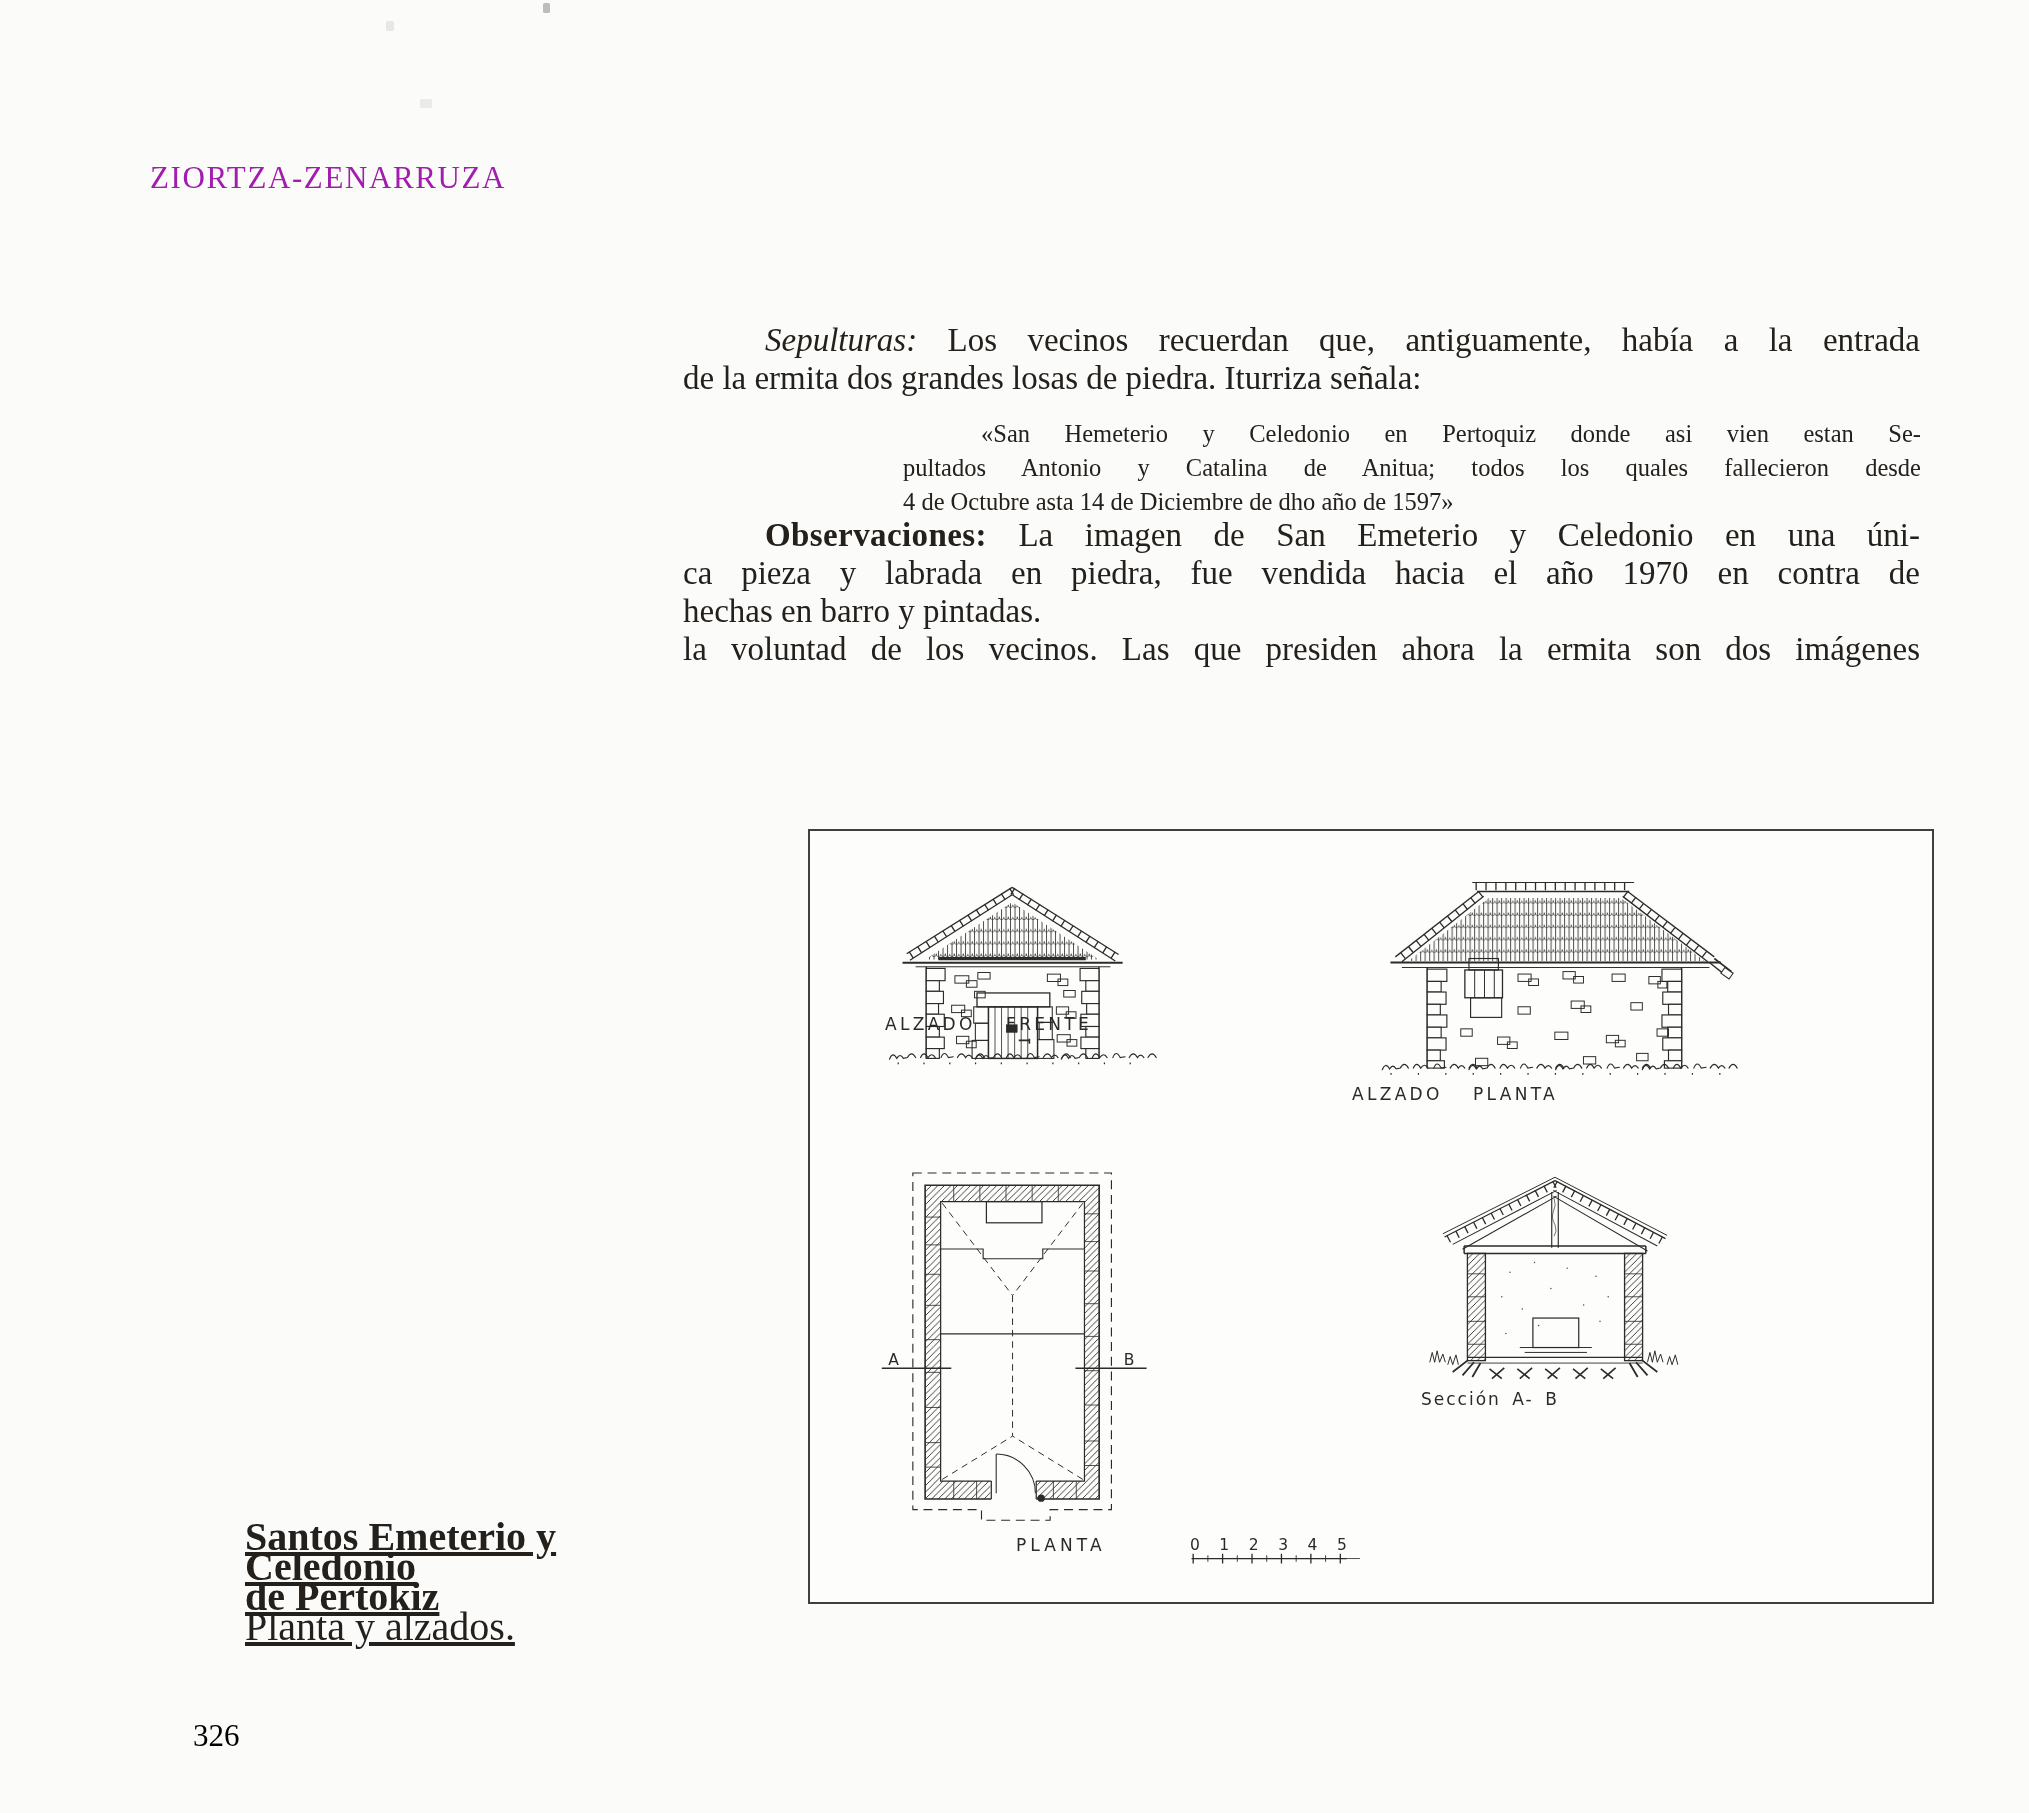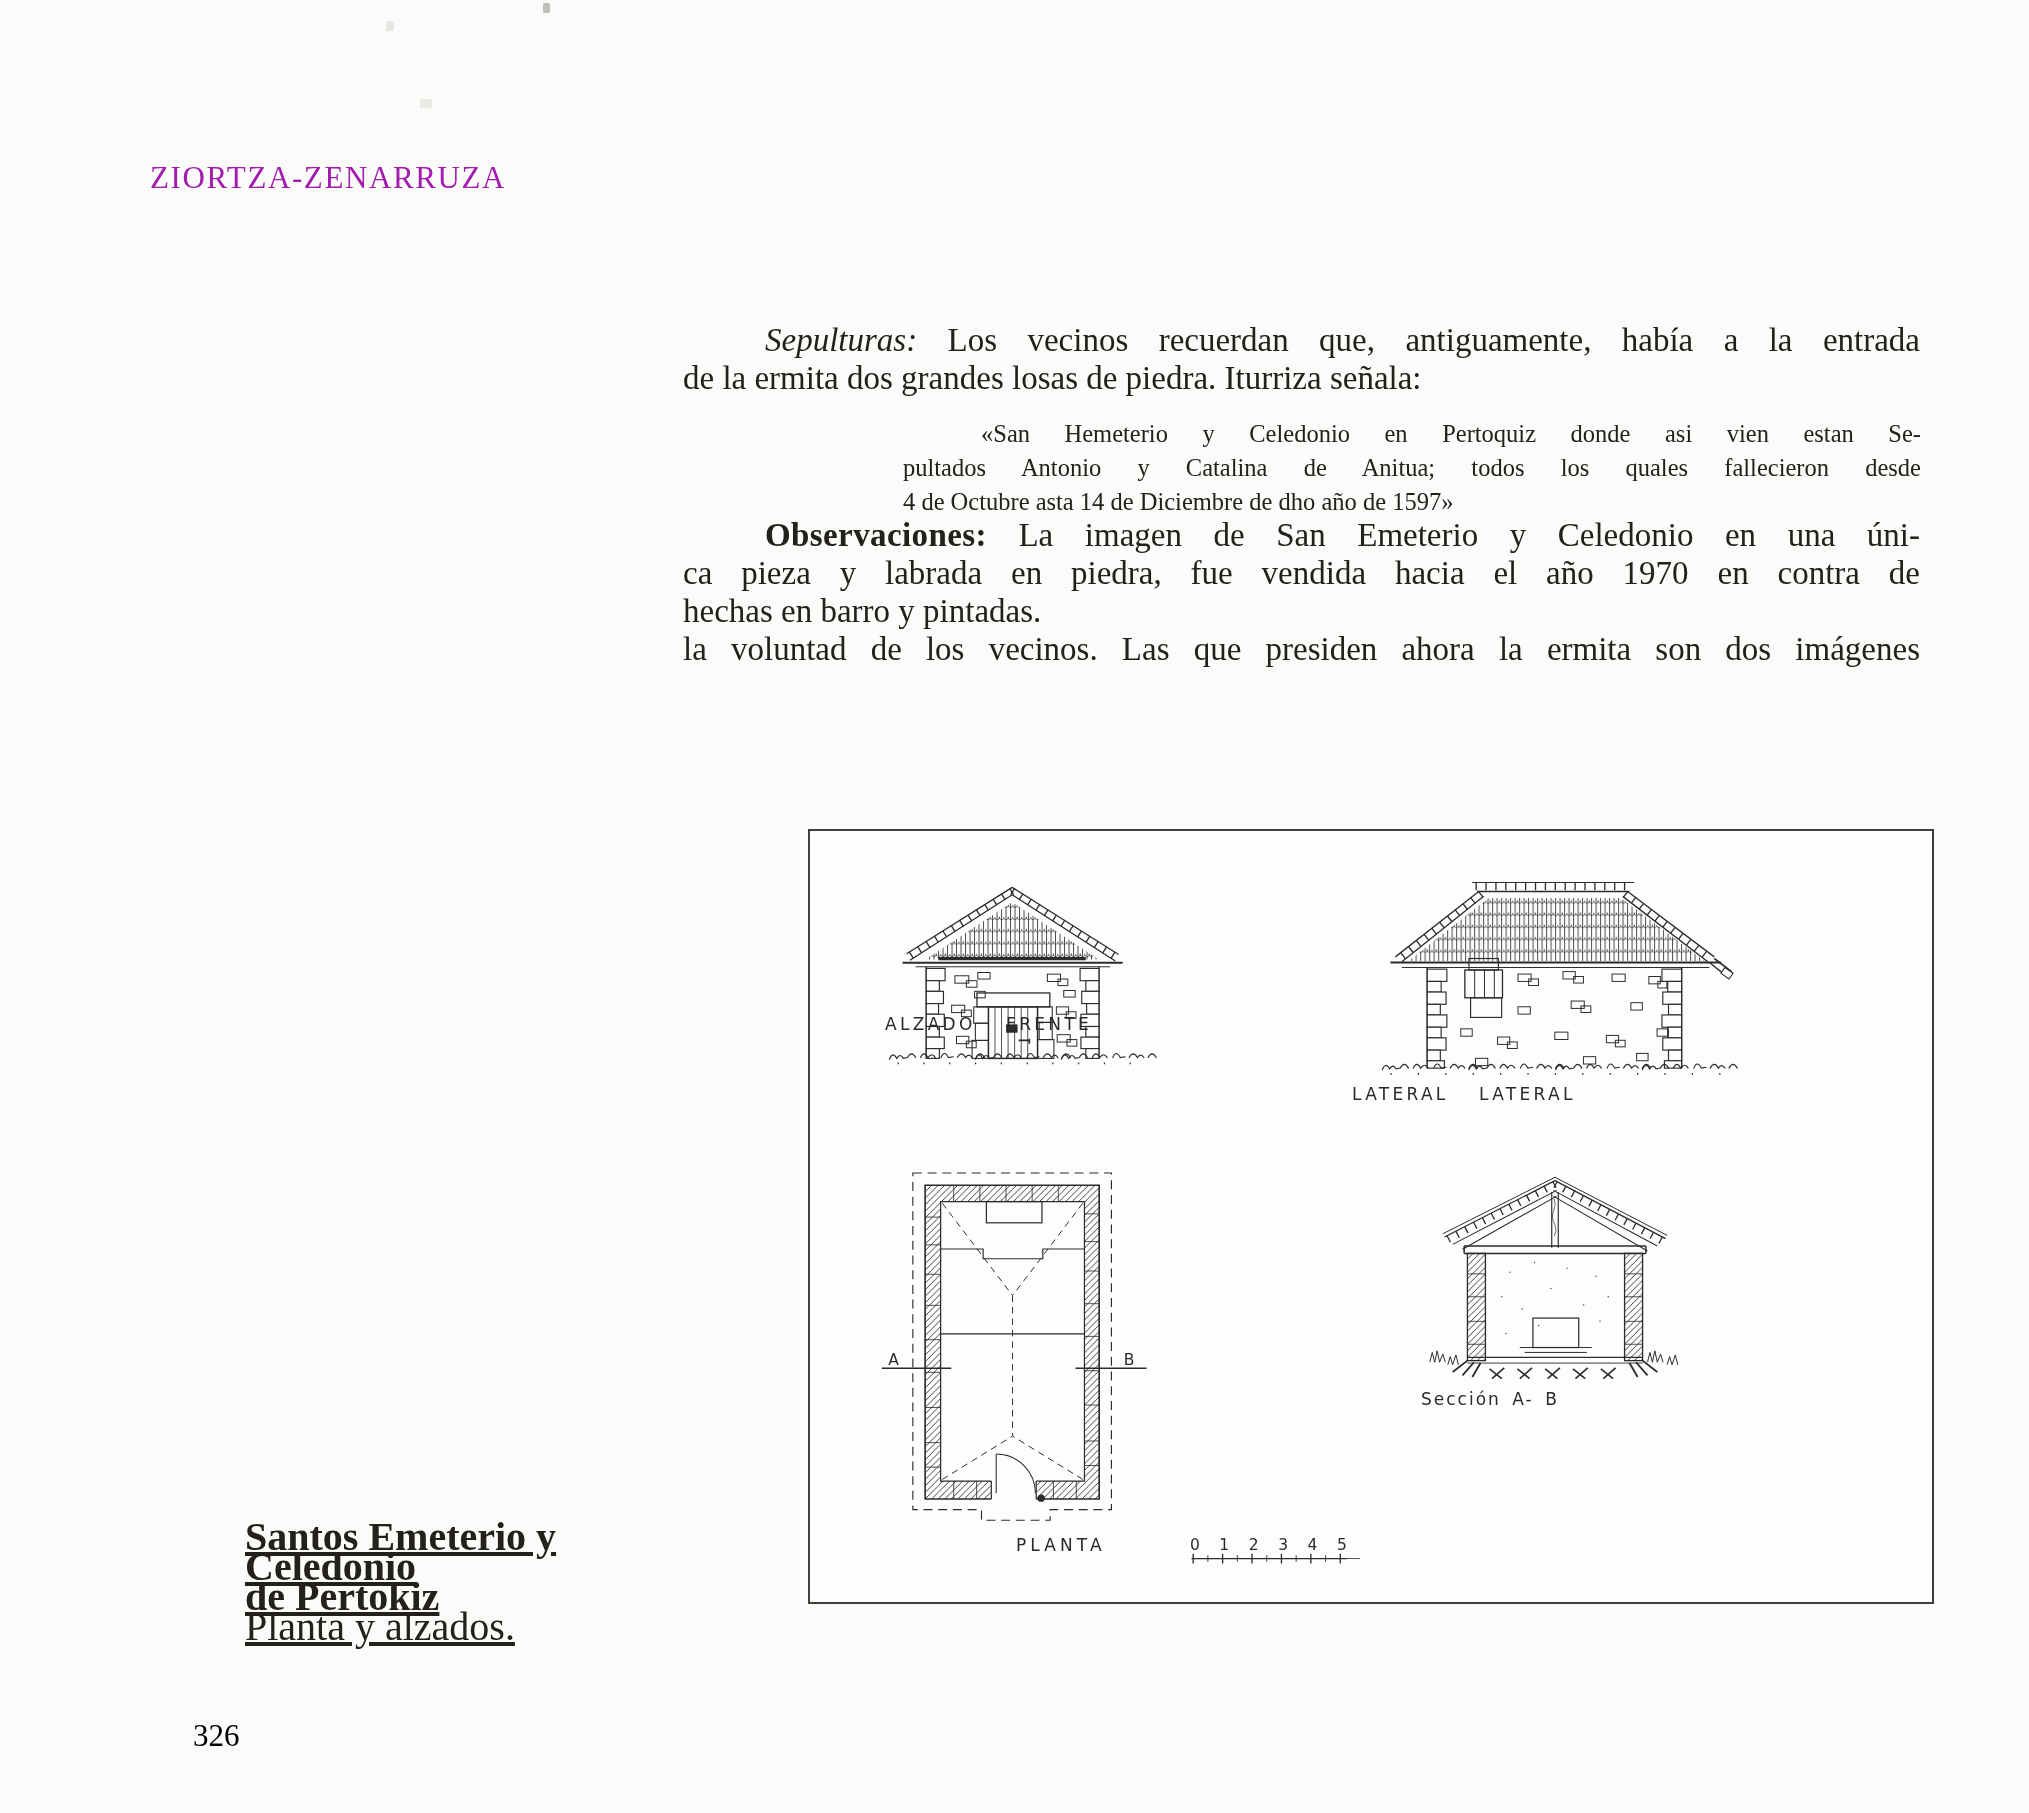--- a/index.html
+++ b/index.html
@@ -220,21 +220,21 @@
     <rect x="305" y="212" width="14" height="9"></rect>
   </g>
   <g>
     <use href="#gseg" x="-6" y="232"></use>
       <use href="#gseg" x="100" y="232"></use>
     <use href="#gseg" x="206" y="232"></use>
       <use href="#gseg" x="312" y="232"></use>
     <line x1="4" y1="237" x2="420" y2="237" stroke="#2b2b2b" stroke-width="2" stroke-dasharray="1.5 32"></line>
   </g>
 </svg>
-<div class="fig-label" style="left:1352px;top:1084px">LATERAL  LATERAL</div>
+<div class="fig-label" style="left:1352px;top:1084px">ALZADO  PLANTA</div>
 
 <svg style="left:872px;top:1166px" width="286" height="389" viewBox="0 0 350 475">
   <path d="M50,8 H293 V420 H218 V433 H134 V420 H50 Z" fill="none" stroke="#2b2b2b" stroke-width="1.4" stroke-dasharray="11 7"></path>
   <path d="M65,23 H278 V407 H65 Z M84,43 H260 V385 H84 Z" fill="url(#pat-hatch)" fill-rule="evenodd" stroke="none"></path>
   <rect x="145" y="384" width="57" height="25" fill="#fdfdfb" stroke="none"></rect>
   <g stroke="#2b2b2b" fill="none">
     <path d="M146,407 H65 V23 H278 V407 H201" stroke-width="2"></path>
     <path d="M146,385 H84 V43 H260 V385 H201" stroke-width="1.5"></path>
     <path d="M146,385 V407 M201,385 V407" stroke-width="1.5"></path>
   </g>

